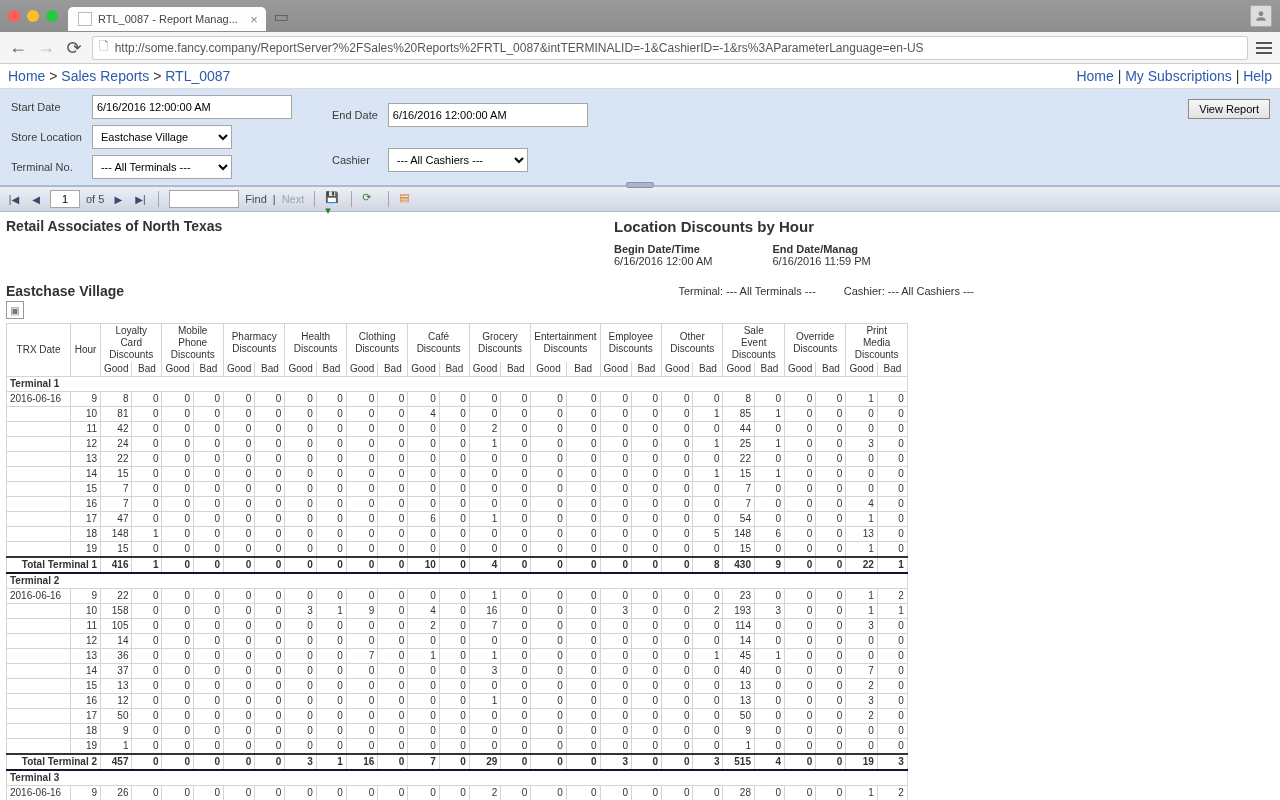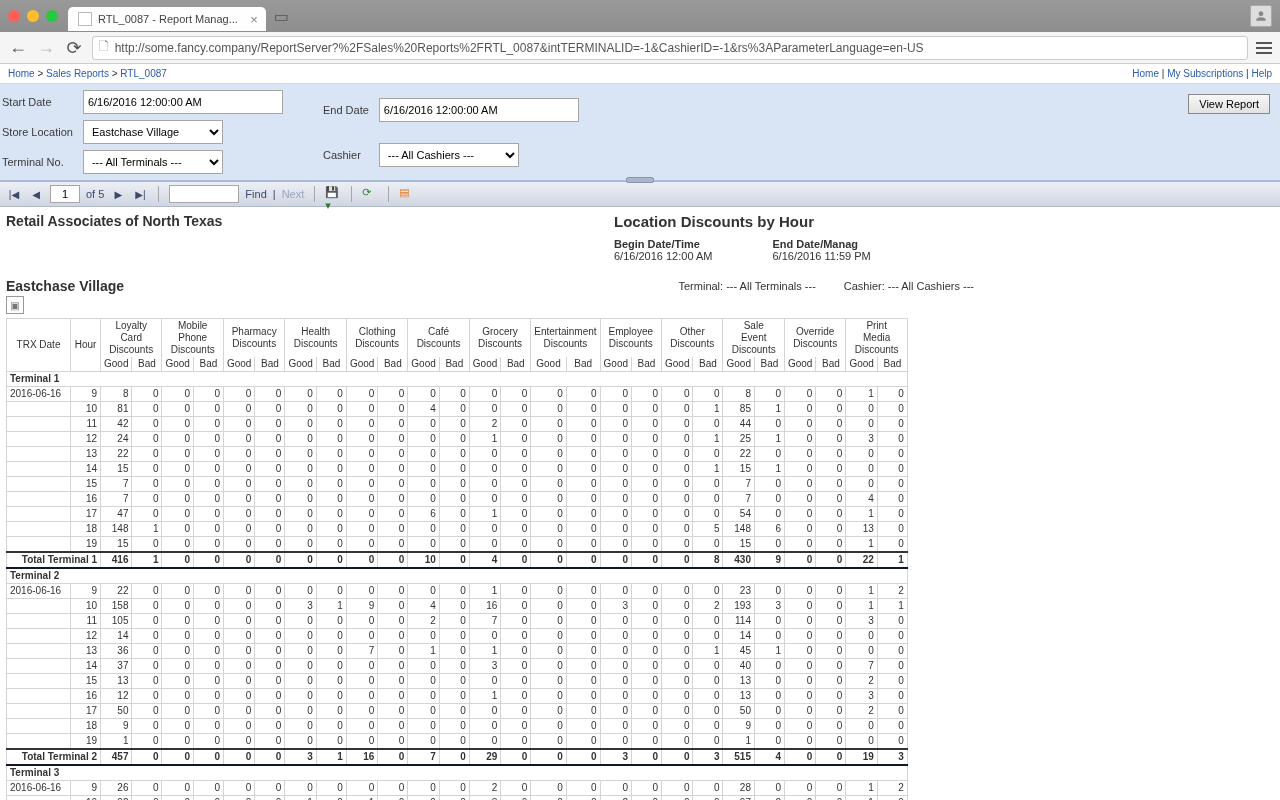--- a/index.html
+++ b/index.html
@@ -18,23 +18,23 @@
 .user-icon { margin-left: auto; width: 22px; height: 22px; background: #ddd; border: 1px solid #aaa; border-radius: 2px; display:flex; align-items:center; justify-content:center; }
 .user-icon svg { width:14px; height:14px; fill:#888; }
 
 .nav-row { background: #f5f5f5; height: 32px; display: flex; align-items: center; padding: 0 8px; gap: 8px; border-bottom: 1px solid #ccc; }
 .nav-btn { color: #555; font-size: 18px; width: 20px; text-align: center; }
 .url-bar { flex: 1; background: #fff; border: 1px solid #ccc; border-radius: 3px; height: 24px; display: flex; align-items: center; padding: 0 6px; font-size: 12px; color: #555; }
 .hamburger { width: 16px; display: flex; flex-direction: column; gap: 3px; }
 .hamburger span { height: 2px; background: #555; }
 
 
-.rm-topbar { background: #fff; display: flex; justify-content: space-between; padding: 4px 8px; font-size: 10px; border-bottom: 1px solid #d9d9d9; }
+.rm-topbar { background: #fff; display: flex; justify-content: space-between; padding: 4px 8px; font-size: 14px; border-bottom: 1px solid #d9d9d9; }
 .rm-topbar a { color: #2b5bab; text-decoration: none; }
-.rm-params { background: #d9e5f5; padding: 6px 2px; display: flex; gap: 40px; border-bottom: 1px solid #a9bbd6; position: relative; }
+.rm-params { background: #d9e5f5; padding: 6px 11px; display: flex; gap: 40px; border-bottom: 1px solid #a9bbd6; position: relative; }
 .param-grid { display: grid; grid-template-columns: auto 200px; gap: 6px 10px; align-items: center; }
 .param-label { color: #3a3a3a; }
 .param-input, .param-select { border: 1px solid #a6a6a6; background: #fff; padding: 2px 4px; font-size: 11px; height: 24px; }
 .param-select { width: 140px; }
 .view-btn { position: absolute; right: 10px; top: 10px; background: linear-gradient(#f7f7f7,#e2e2e2); border: 1px solid #888; padding: 3px 10px; font-size: 11px; cursor: pointer; margin-left: 24px; }
 
 .rv-toolbar { background: linear-gradient(#eceff5,#d0d6e2); border-top: 1px solid #b0b7c8; border-bottom: 1px solid #b0b7c8; height: 26px; display: flex; align-items: center; padding: 0 6px; gap: 6px; font-size: 11px; color: #3b4a6b; position: relative; }
 .rv-toolbar .pager-btn { width: 16px; height: 16px; display: inline-flex; align-items: center; justify-content: center; color: #3b4a6b; font-size: 10px; }
 .rv-toolbar input { border: 1px solid #a6a6a6; height: 18px; padding: 0 3px; font-size: 11px; }
 .rv-toolbar a { color: #3b4a6b; text-decoration: none; text-align: center; }

